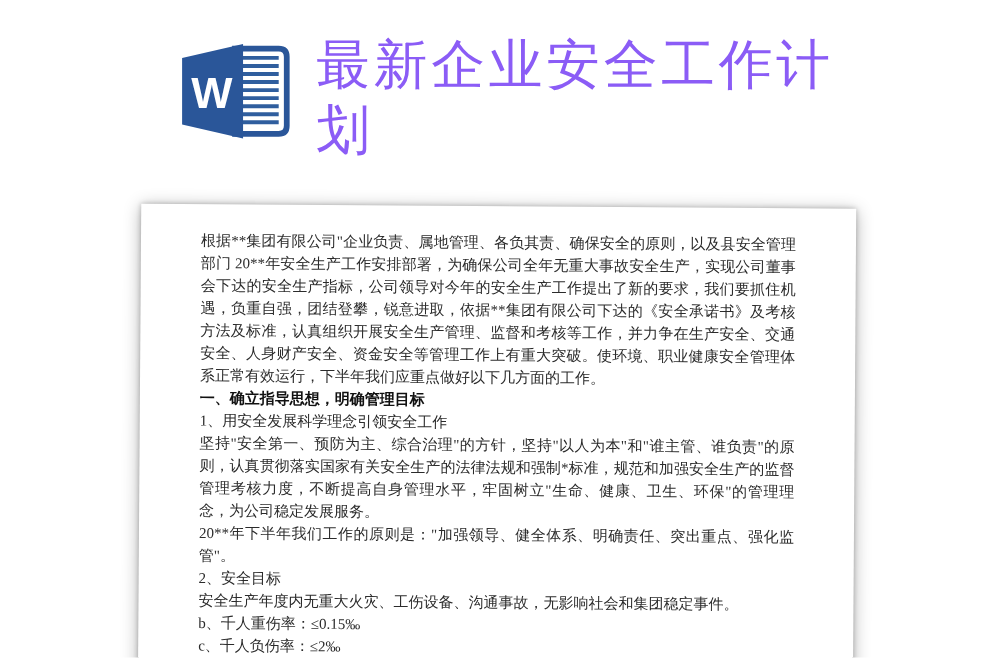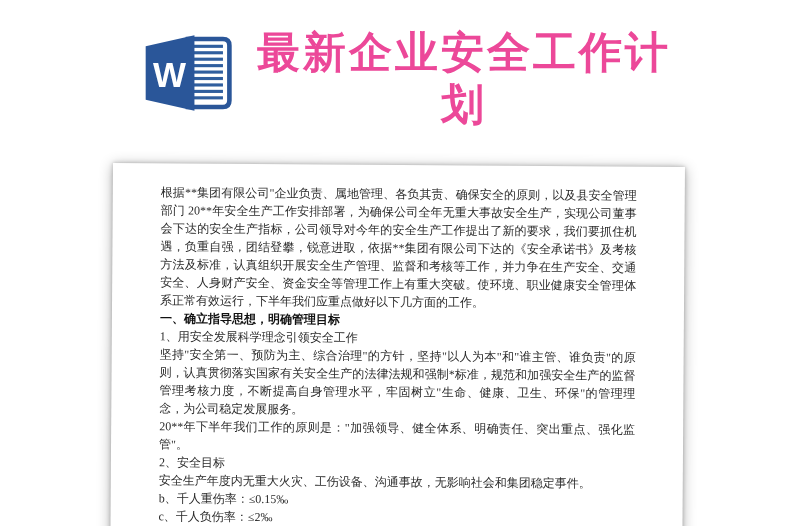--- a/index.html
+++ b/index.html
@@ -27,27 +27,26 @@
   .word-icon {
     position: absolute;
     left: 142px; top: 32px;
     width: 92px; height: 82px;
   }
   .doc-title {
     position: absolute;
     left: 253px; top: 26px;
     width: 422px;
     font-family: "Liberation Sans", "DejaVu Sans", sans-serif;
-    font-weight: bold;
+    font-weight: normal;
     font-size: 43px;
     line-height: 52px;
     letter-spacing: 3px;
-    color: #ec4899;
+    color: #8b5cf6;
     word-break: break-all;
-    text-align: center;
   }
   
   .page {
     position: absolute;
     left: 113px; top: 163px;
     width: 572px; height: 420px;
     background: #ffffff;
     box-shadow: 0 0 4px rgba(0,0,0,0.25), 0 2px 14px rgba(0,0,0,0.30);
     transform: rotate(0.4deg);
     transform-origin: top left;

